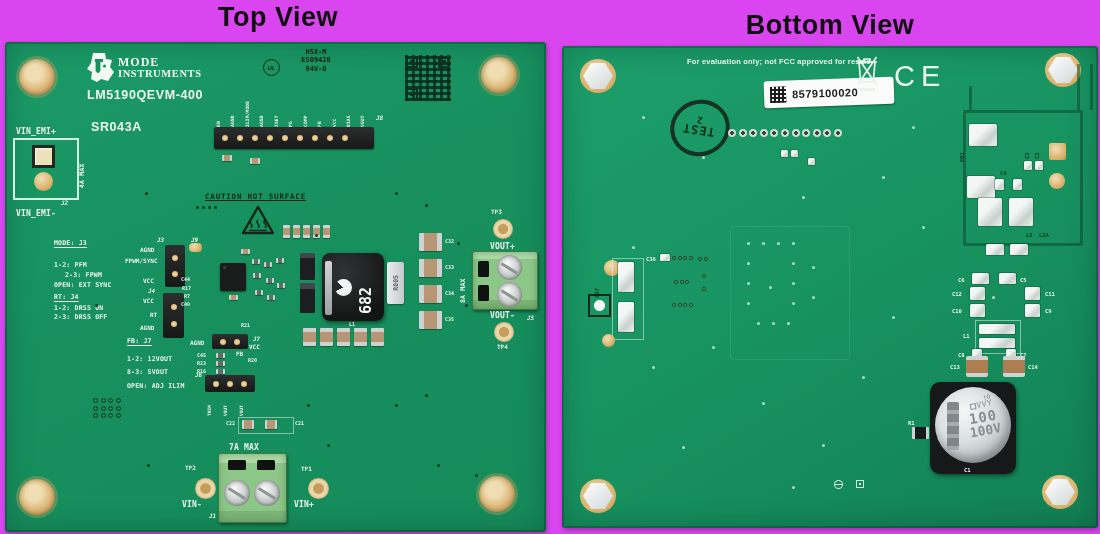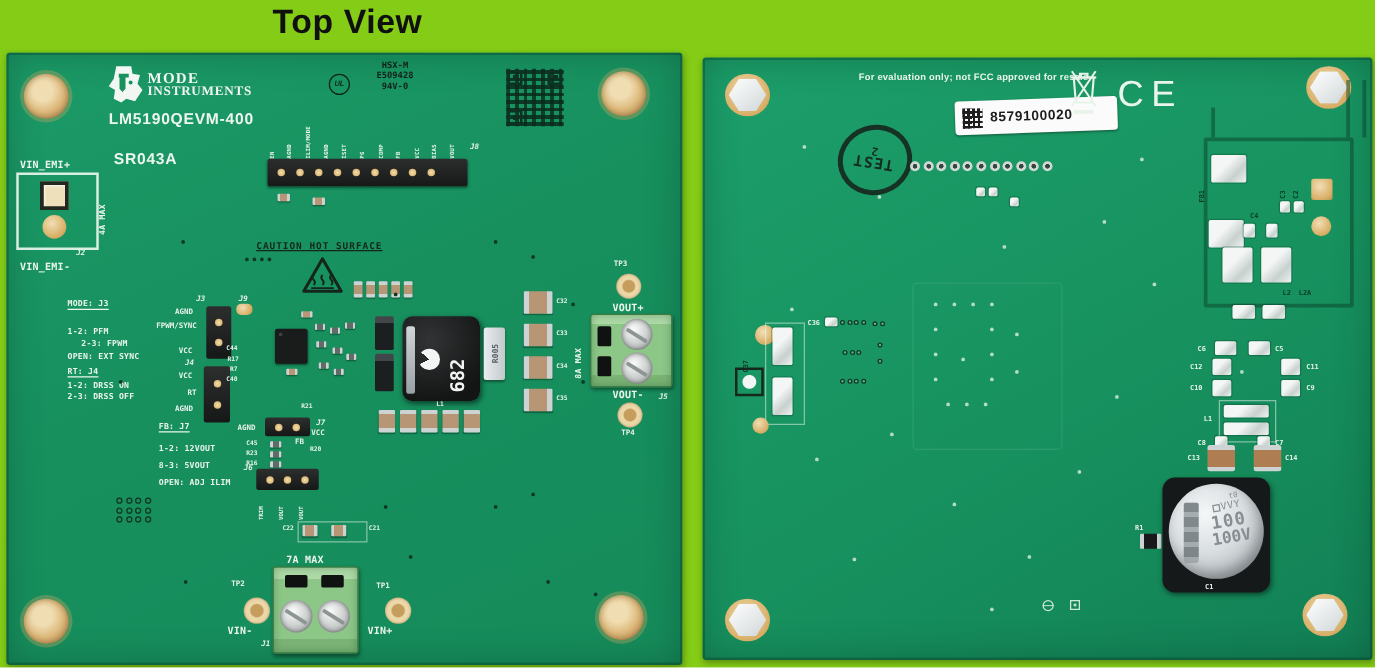--- a/index.html
+++ b/index.html
@@ -1,16 +1,16 @@
 <!DOCTYPE html>
 <html><head>
 <meta charset="utf-8">
 <style>
   html,body{margin:0;padding:0;background:#fff;}
-  .page{position:relative;width:1100px;height:534px;background:#84cc16;overflow:hidden;
+  .page{position:relative;width:1100px;height:534px;background:#d946ef;overflow:hidden;
         font-family:"Liberation Sans",sans-serif;}
   .ab{position:absolute;}
   .title{position:absolute;width:260px;text-align:center;font:bold 27px "Liberation Sans",sans-serif;
          color:#101010;letter-spacing:.5px;}
   .board{position:absolute;border-radius:3px;}
   .boardA{left:5px;top:42px;width:541px;height:490px;
     background:linear-gradient(155deg,#1b9a67 0%,#17905e 45%,#13855622 100%),#168c5b;
     box-shadow:inset 0 0 0 2px rgba(0,20,12,.22), inset 0 0 30px rgba(0,30,18,.28), 1px 2px 5px rgba(0,0,0,.3);}
   .boardB{left:562px;top:46px;width:536px;height:482px;
     background:linear-gradient(150deg,#1c9e6a 0%,#17925f 55%,#128055 100%);
@@ -140,20 +140,21 @@
   .brand2{font:bold 10.5px "Liberation Serif",serif;color:#f2f7f3;letter-spacing:.6px;}
   .silkbig{font:bold 12.5px "Liberation Sans",sans-serif;color:#edf6ef;letter-spacing:.6px;text-align:right;}
   .hsx{font:bold 7px/1.2 "DejaVu Sans Mono",monospace;color:#132019;text-align:center;width:46px;}
 </style>
 </head>
 <body>
 
 <div class="page">
 
   <div class="title" style="left:148px;top:2px">Top View</div>
+  <div class="title" style="left:700px;top:10px">Bottom View</div>
 
   <div class="board boardA">
 
     <span class="ab mount" style="left:14px;top:17px"></span>
     <span class="ab mount" style="left:476px;top:15px"></span>
     <span class="ab mount" style="left:14px;top:437px"></span>
     <span class="ab mount" style="left:474px;top:434px"></span>
 
     <svg class="ab" style="left:78px;top:10px" width="32" height="31" viewBox="0 0 32 31">
       <path fill="#F2F7F3" d="M10 1 h12 l1 6 6 1 -2 7 4 5 -6 9 -7 -2 -4 3 -6 -3 1 -7 -5 -3 4 -6 z"></path>

